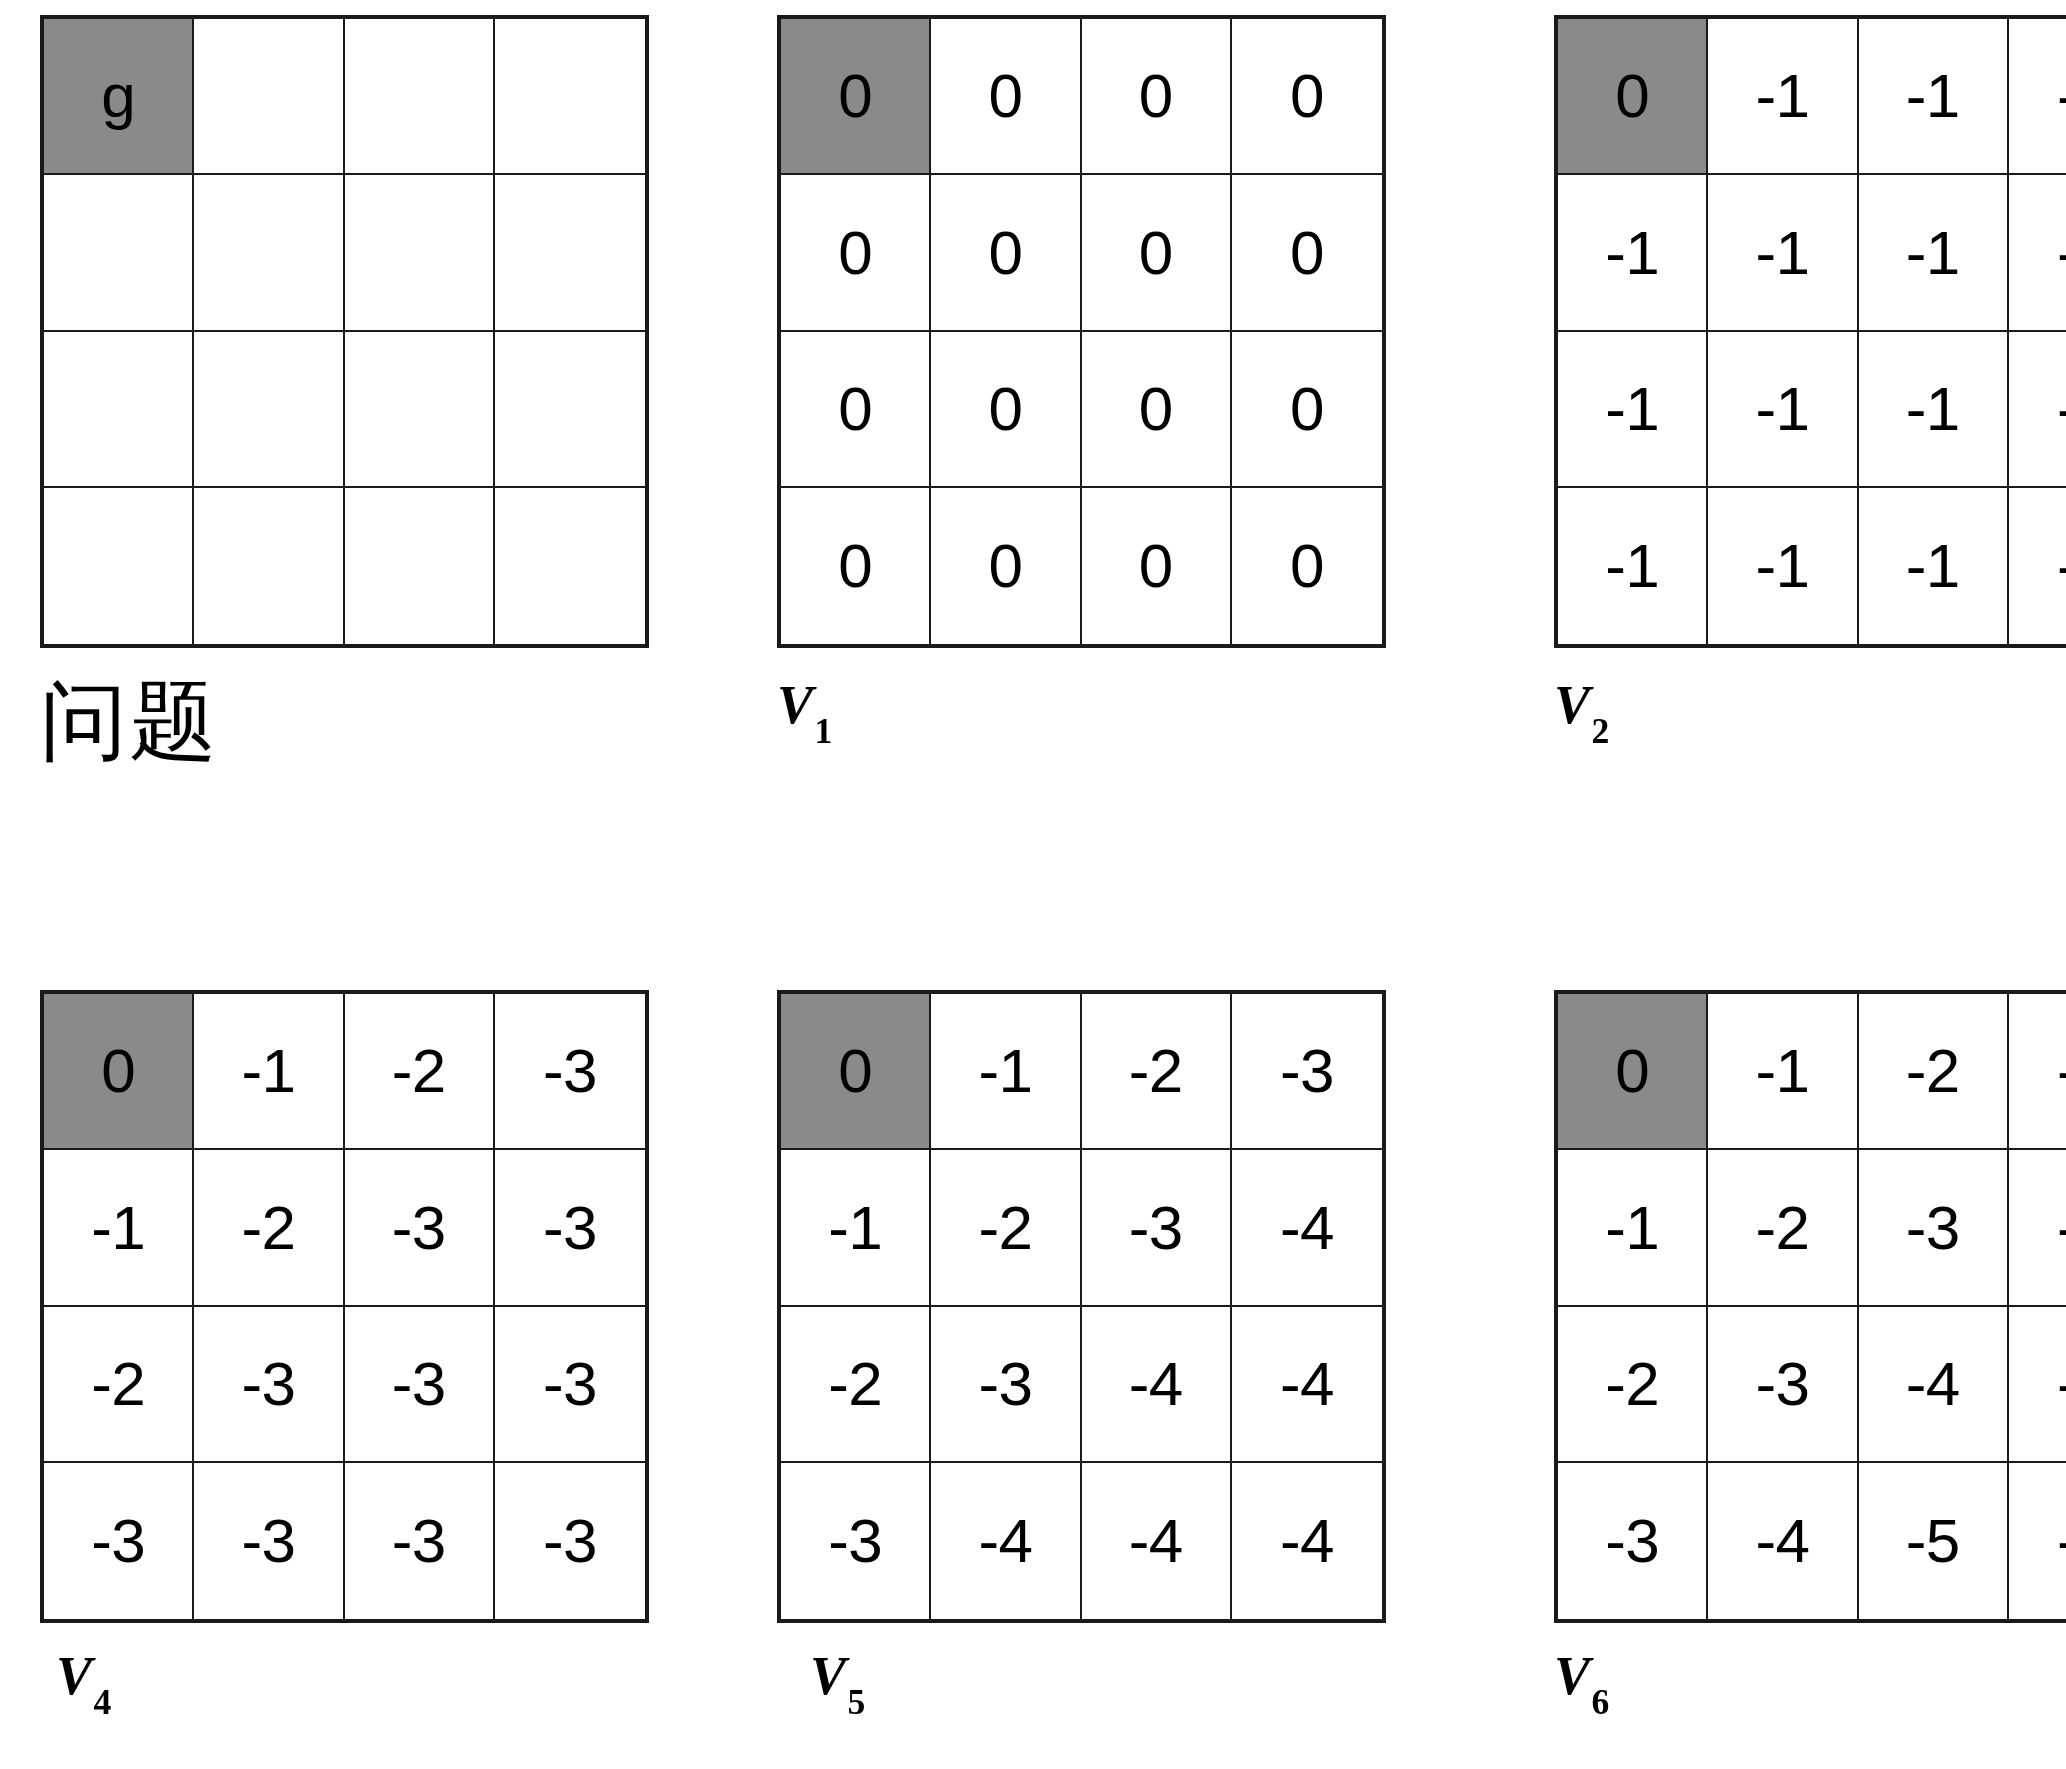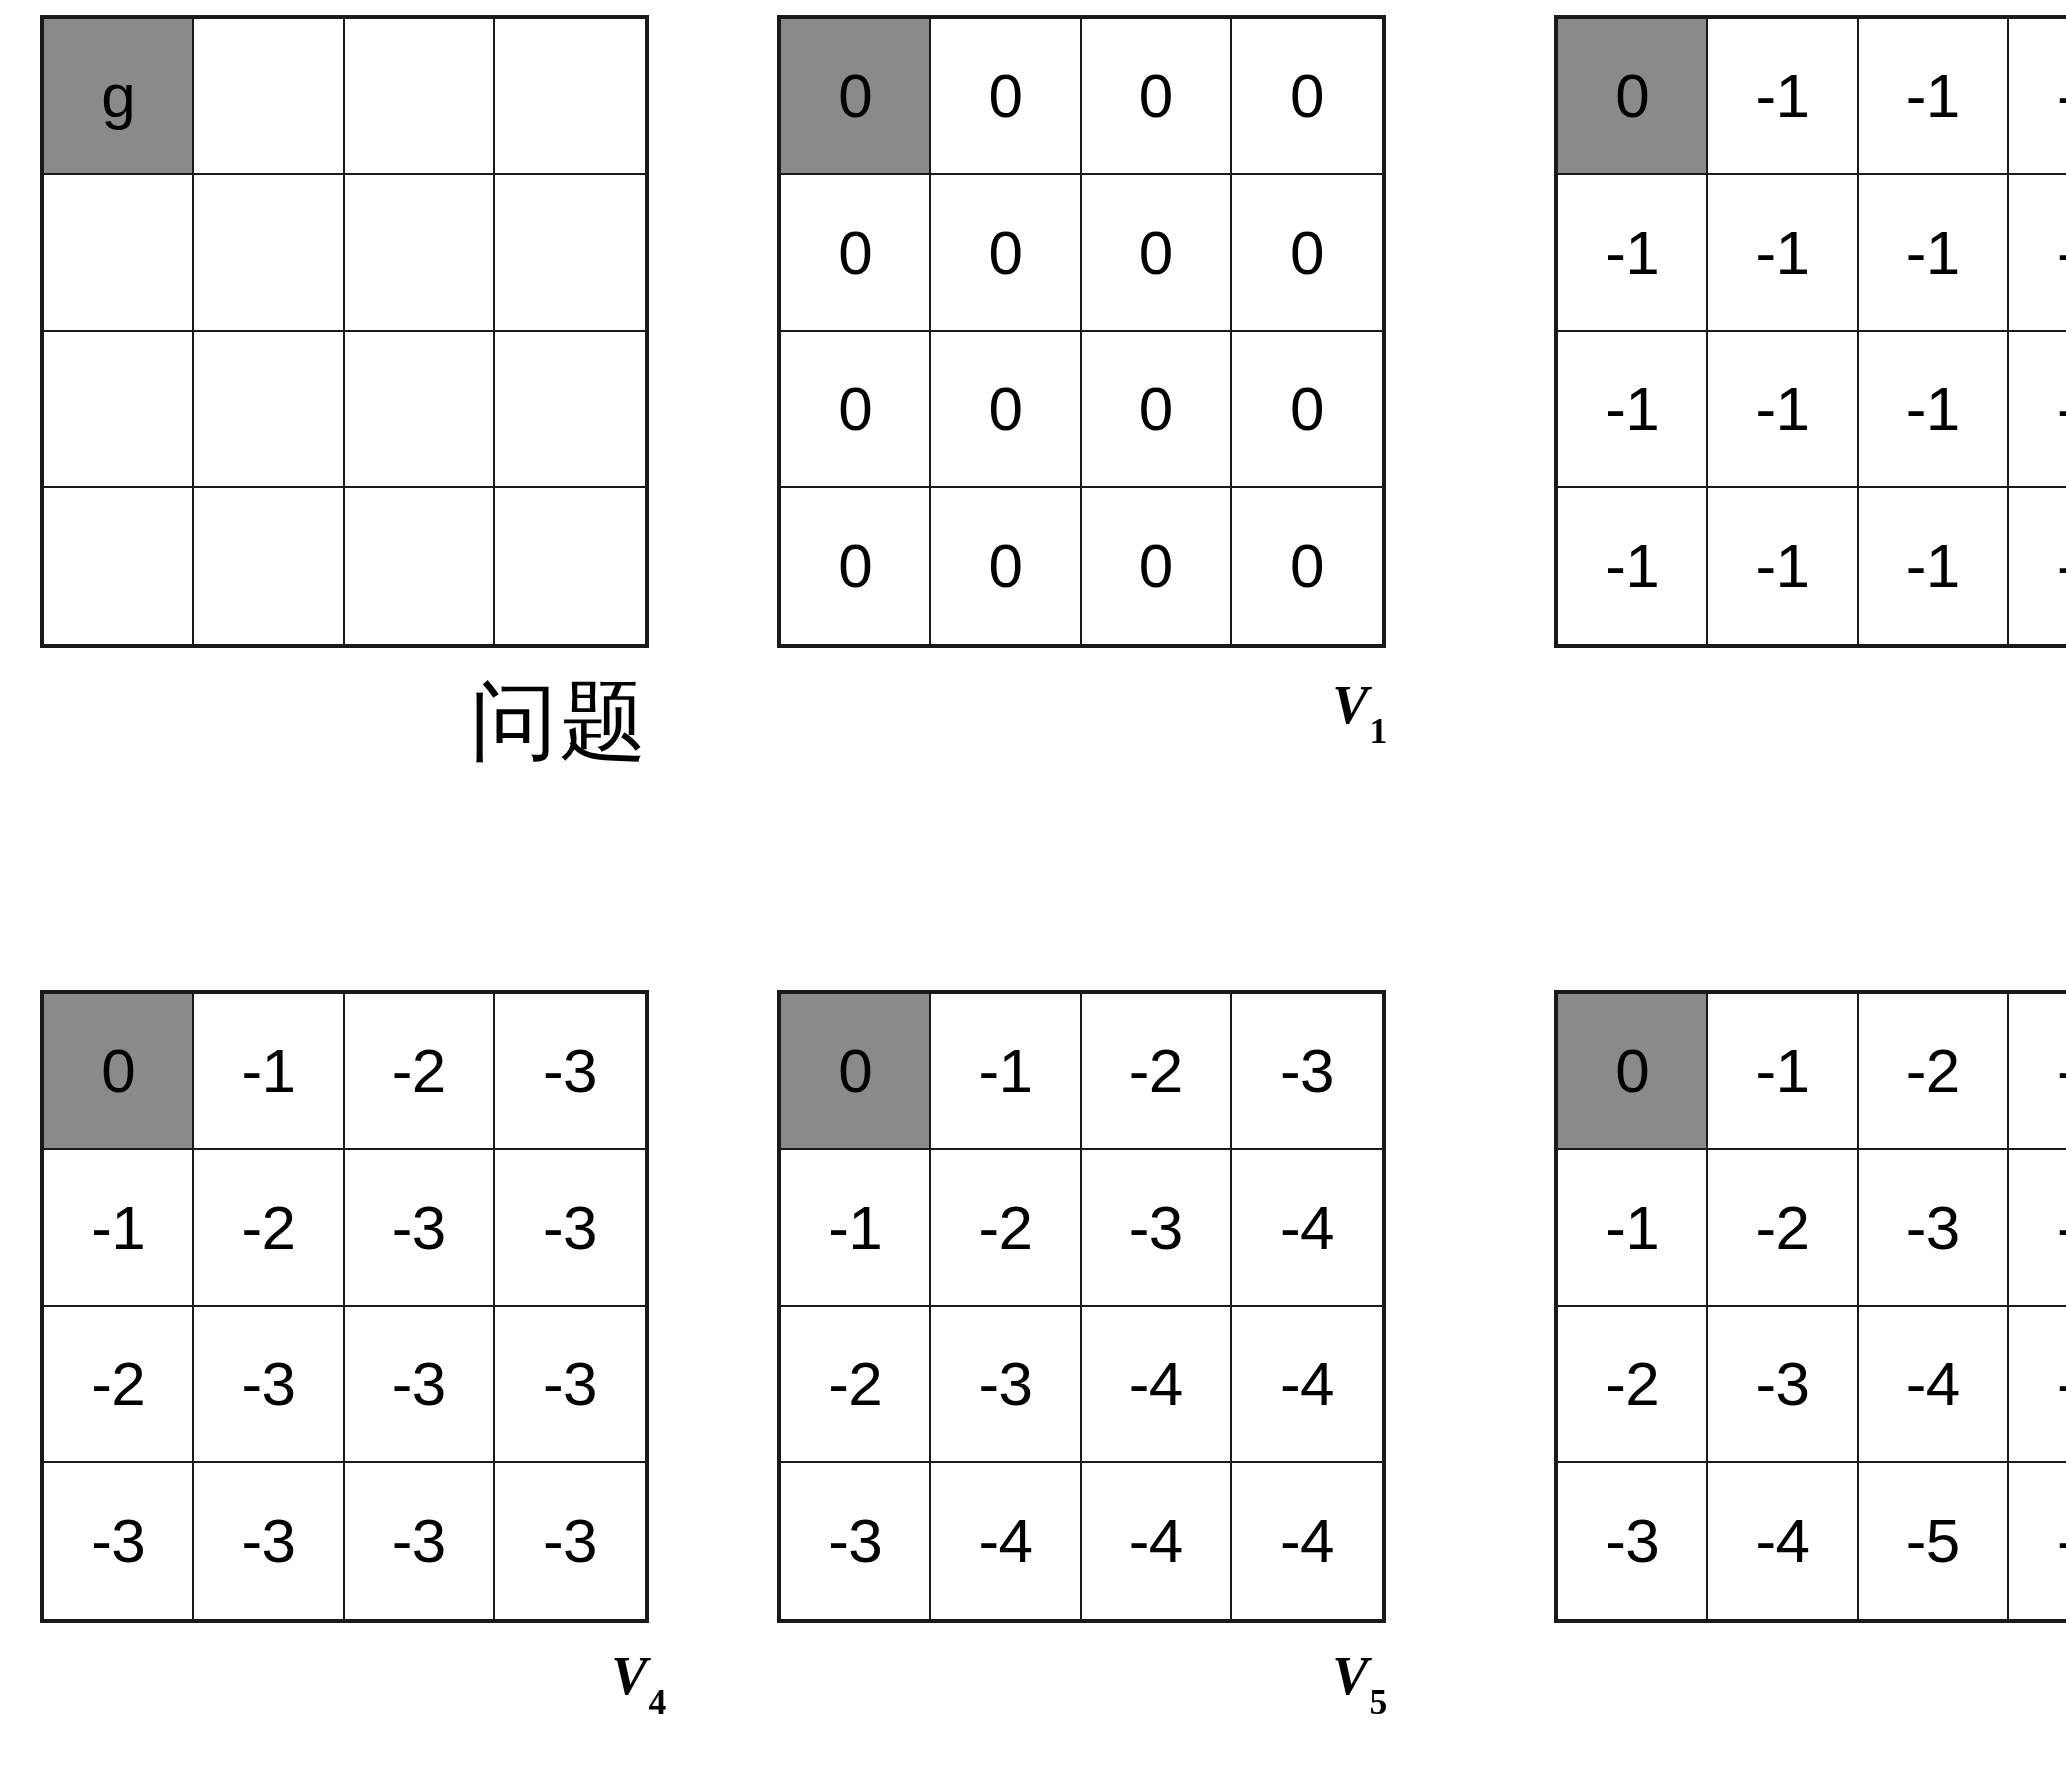--- a/index.html
+++ b/index.html
@@ -55,21 +55,21 @@
     font-family: "Liberation Sans", sans-serif;
     font-size: 62px;
     line-height: 1;
     color: #000000;
     letter-spacing: -0.8px;
     white-space: nowrap;
   }
 
   .caption {
     position: absolute;
-    text-align: right;
+    text-align: left;
     color: #000000;
     white-space: nowrap;
   }
   .caption.math {
     font-family: "Liberation Serif", serif;
     font-weight: bold;
     font-size: 54px;
     line-height: 1;
   }
   .caption.math .v {
@@ -352,21 +352,21 @@
           <span class="val">-4</span>
         </div>
         <div class="cell">
           <span class="val">-4</span>
         </div>
         <div class="cell">
           <span class="val">-4</span>
         </div>
       </div>
     </div>
-    <div class="caption math" style="left: 777px; top: 1649px; width: 609px;"><span class="v">V</span><span class="sub">5</span></div>
+    <div class="caption math" style="left: 810px; top: 1649px; width: 609px;"><span class="v">V</span><span class="sub">5</span></div>
     <div class="board" style="left: 1554px; top: 990px; width: 609px; height: 633px;">
       <div class="grid" style="height: 633px;">
         <div class="cell shaded">
           <span class="val">0</span>
         </div>
         <div class="cell">
           <span class="val">-1</span>
         </div>
         <div class="cell">
           <span class="val">-2</span>

